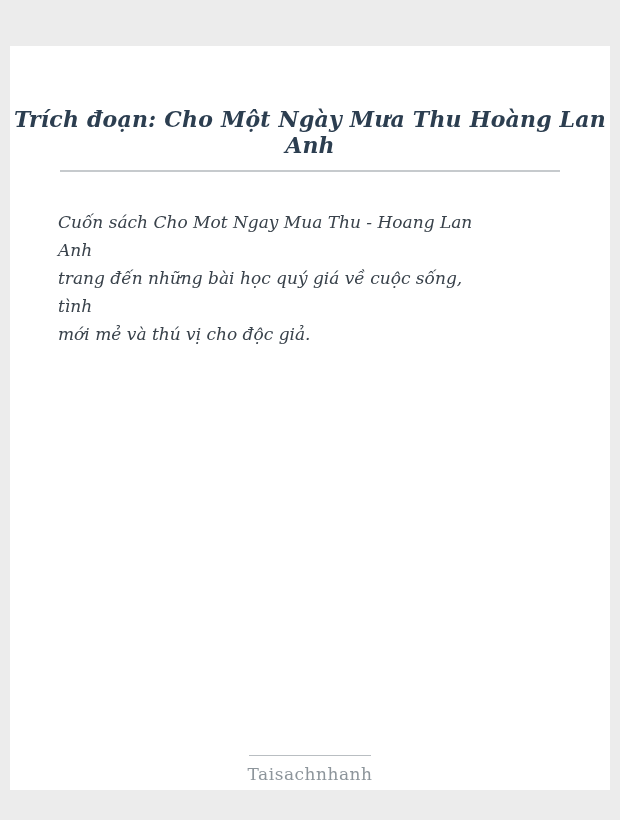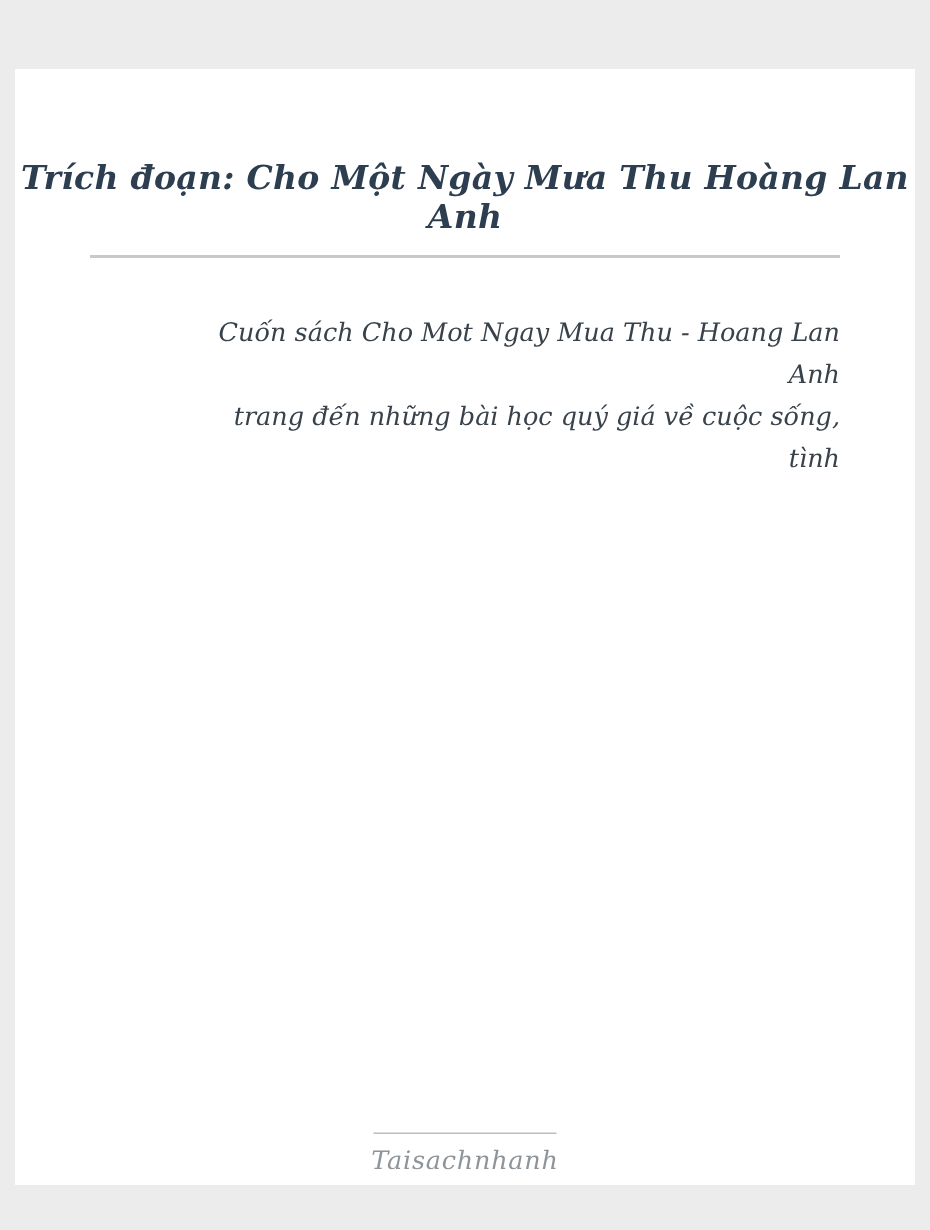--- a/index.html
+++ b/index.html
@@ -34,56 +34,56 @@
     border-top: 2px solid #c6cacd;
   }
 
   .excerpt {
     margin: 36px 50px 0 48px;
     font-style: italic;
     font-size: 17px;
     line-height: 28px;
     color: #39424b;
   }
-  .excerpt-line { white-space: pre; text-align: right; }
+  .excerpt-line { white-space: pre; }
 
   .page-footer {
     position: absolute;
     left: 0; right: 0;
     bottom: 6px;
     text-align: center;
   }
   .footer-divider {
     width: 122px;
     margin: 0 auto 8px auto;
     height: 0;
     border: none;
     border-top: 1px solid #b9bec2;
   }
   .footer-text {
-    font-style: italic;
     font-size: 17px;
     color: #8d959b;
     letter-spacing: 0.5px;
   }
 </style>
 </head>
 <body>
 
 <div class="page">
 
   <h1 class="page-title">Trích đoạn: Cho Một Ngày Mưa Thu Hoàng Lan Anh</h1>
 
   <hr class="title-divider">
 
   <div class="excerpt">
     <div class="excerpt-line">Cuốn sách Cho Mot Ngay Mua Thu - Hoang Lan</div>
     <div class="excerpt-line">Anh</div>
     <div class="excerpt-line">trang đến những bài học quý giá về cuộc sống,</div>
     <div class="excerpt-line">tình</div>
+    <div class="excerpt-line">mới mẻ và thú vị cho độc giả.</div>
   </div>
 
   <div class="page-footer">
     <hr class="footer-divider">
     <div class="footer-text">Taisachnhanh</div>
   </div>
 
 </div>
 
 </body></html>

